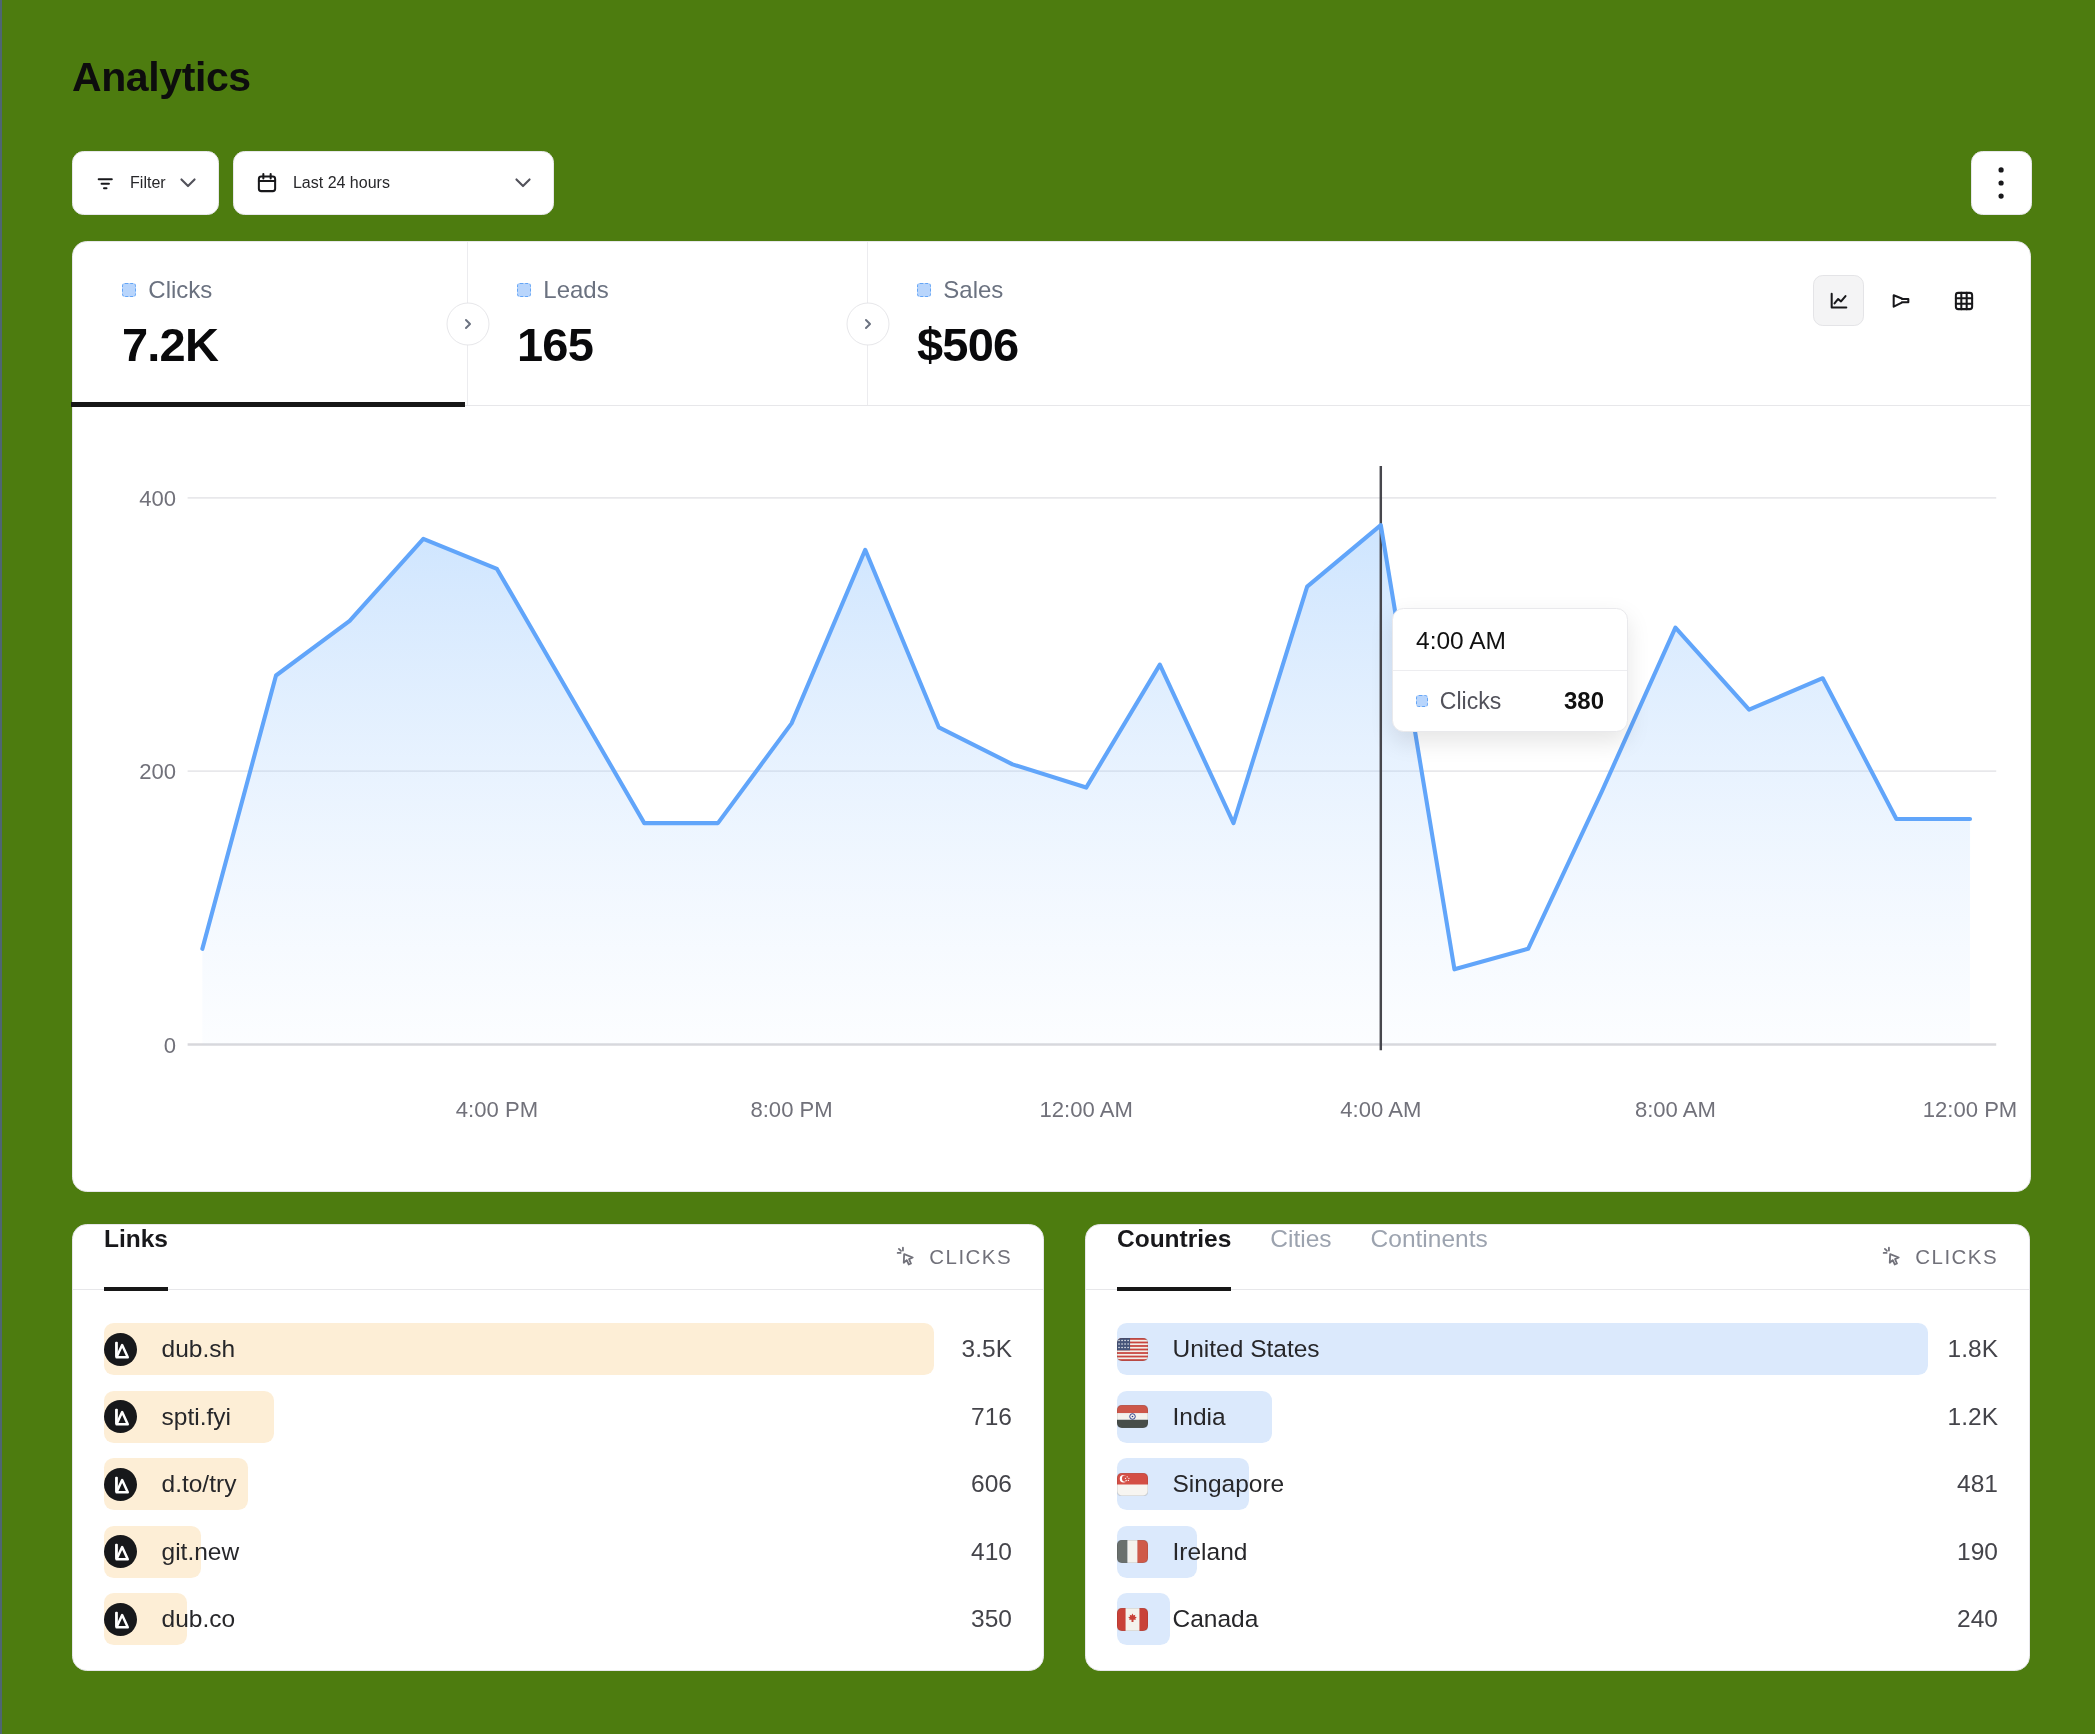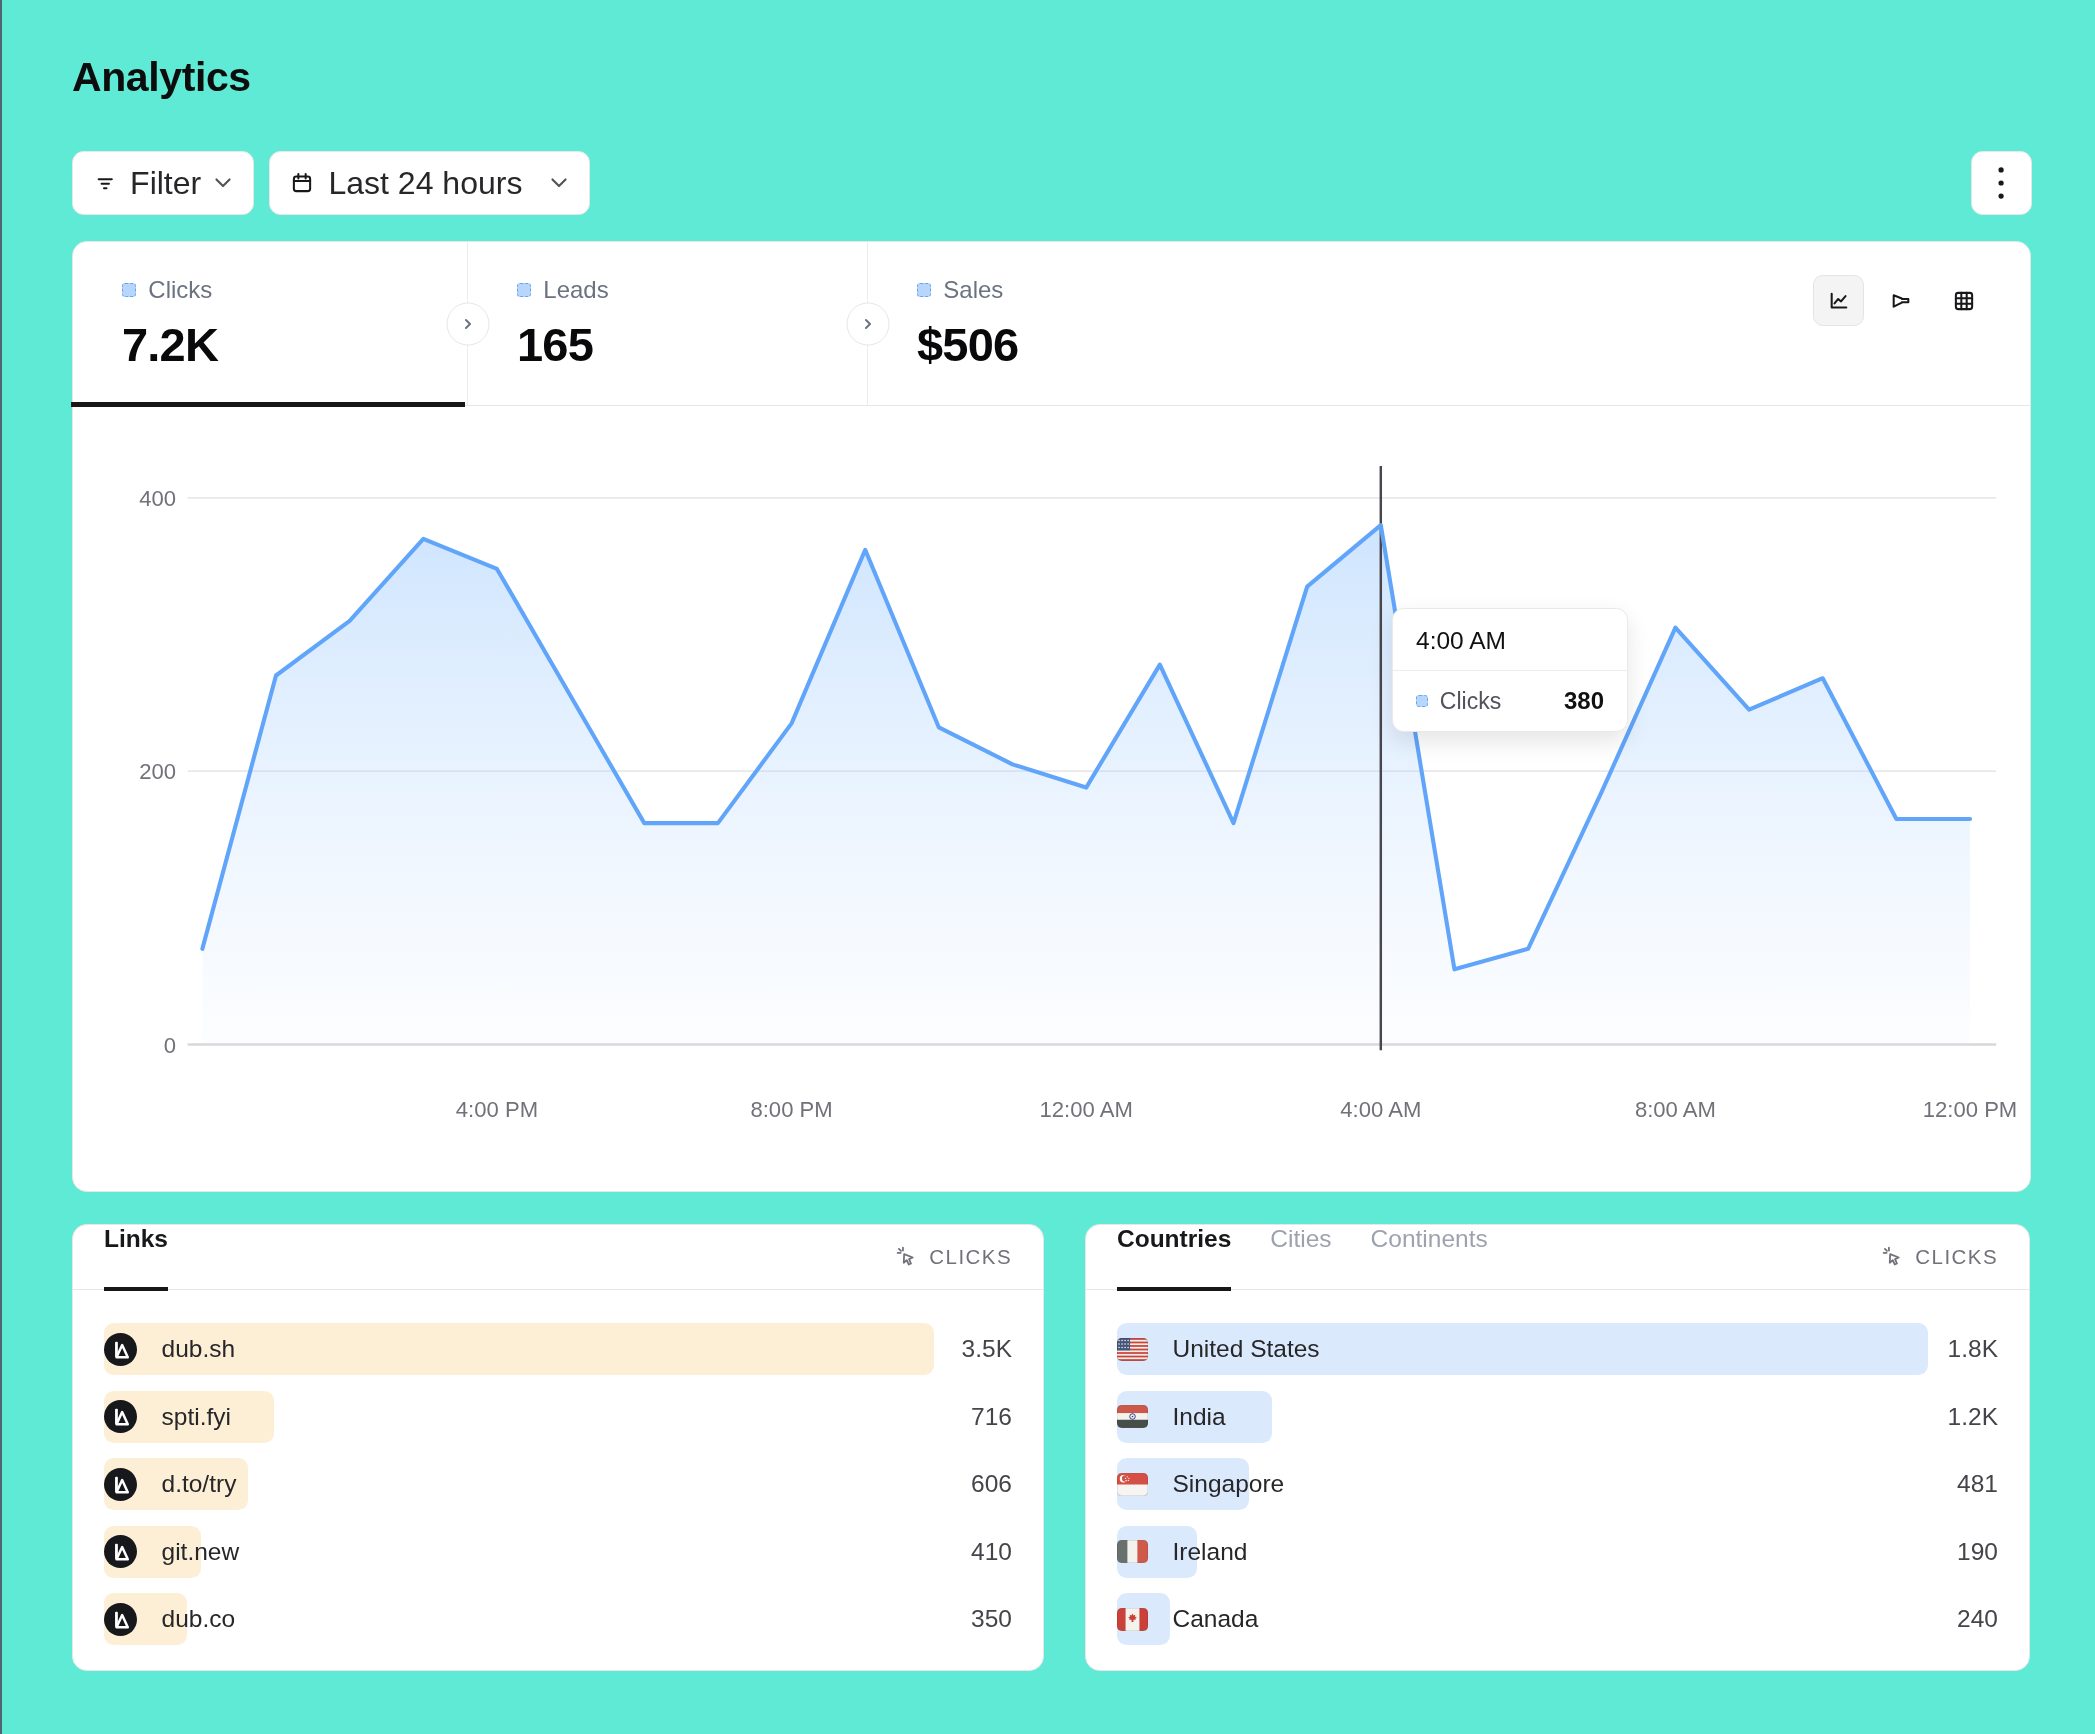--- a/index.html
+++ b/index.html
@@ -1,24 +1,24 @@
 <!DOCTYPE html>
 <html style="font-size:13px"><head>
 <meta charset="utf-8">
 <style>
   * { margin:0; padding:0; box-sizing:border-box; }
   html,body { background:#fff; }
   body { font-family:"Liberation Sans", sans-serif; color:#18181b; }
-  .page { position:relative; width:2096px; height:1735px; background:#5eead4; overflow:hidden; border-left:2.5px solid #4e6572; }
+  .page { position:relative; width:2096px; height:1735px; background:#4d7c0f; overflow:hidden; border-left:2.5px solid #4e6572; }
 
   .page-title { position:absolute; left:70px; top:54px; font-size:41px; font-weight:700; color:#0d0d0d; letter-spacing:-0.4px; }
 
   
   .toolbar { position:absolute; left:70px; top:151px; display:flex; gap:14.7px; }
-  .btn { height:64px; background:#fff; border:1.6px solid #e7e7ea; border-radius:11.5px; display:flex; align-items:center; font-size:32px; color:#27272a; cursor:pointer; }
+  .btn { height:64px; background:#fff; border:1.6px solid #e7e7ea; border-radius:11.5px; display:flex; align-items:center; font-size:16px; color:#27272a; cursor:pointer; }
   .btn-filter { padding:0 21px 0 19.6px; gap:13px; }
   .btn-date { width:321px; padding:0 21px 0 19.6px; gap:13px;justify-content:space-between; }
   .btn-date .chev { margin-left:auto; }
   .kebab-btn { position:absolute; left:1969px; top:151px; width:61px; height:64px; border:1.6px solid #e7e7ea; border-radius:11.5px; background:#fff; display:flex; align-items:center; justify-content:center; cursor:pointer; }
 
   
   .chart-card { position:absolute; left:70px; top:241px; width:1959px; height:951px; border:1.6px solid #e7e7ea; border-radius:14.7px; background:#fff; }
   .tabs-row { position:relative; height:164px; border-bottom:1.6px solid #e7e7ea; display:flex; }
   .stat-tab { position:relative; padding:34px 0 0 49px; cursor:pointer; }
   .stat-tab.t1 { width:395px; border-right:1.6px solid #ececef; }

